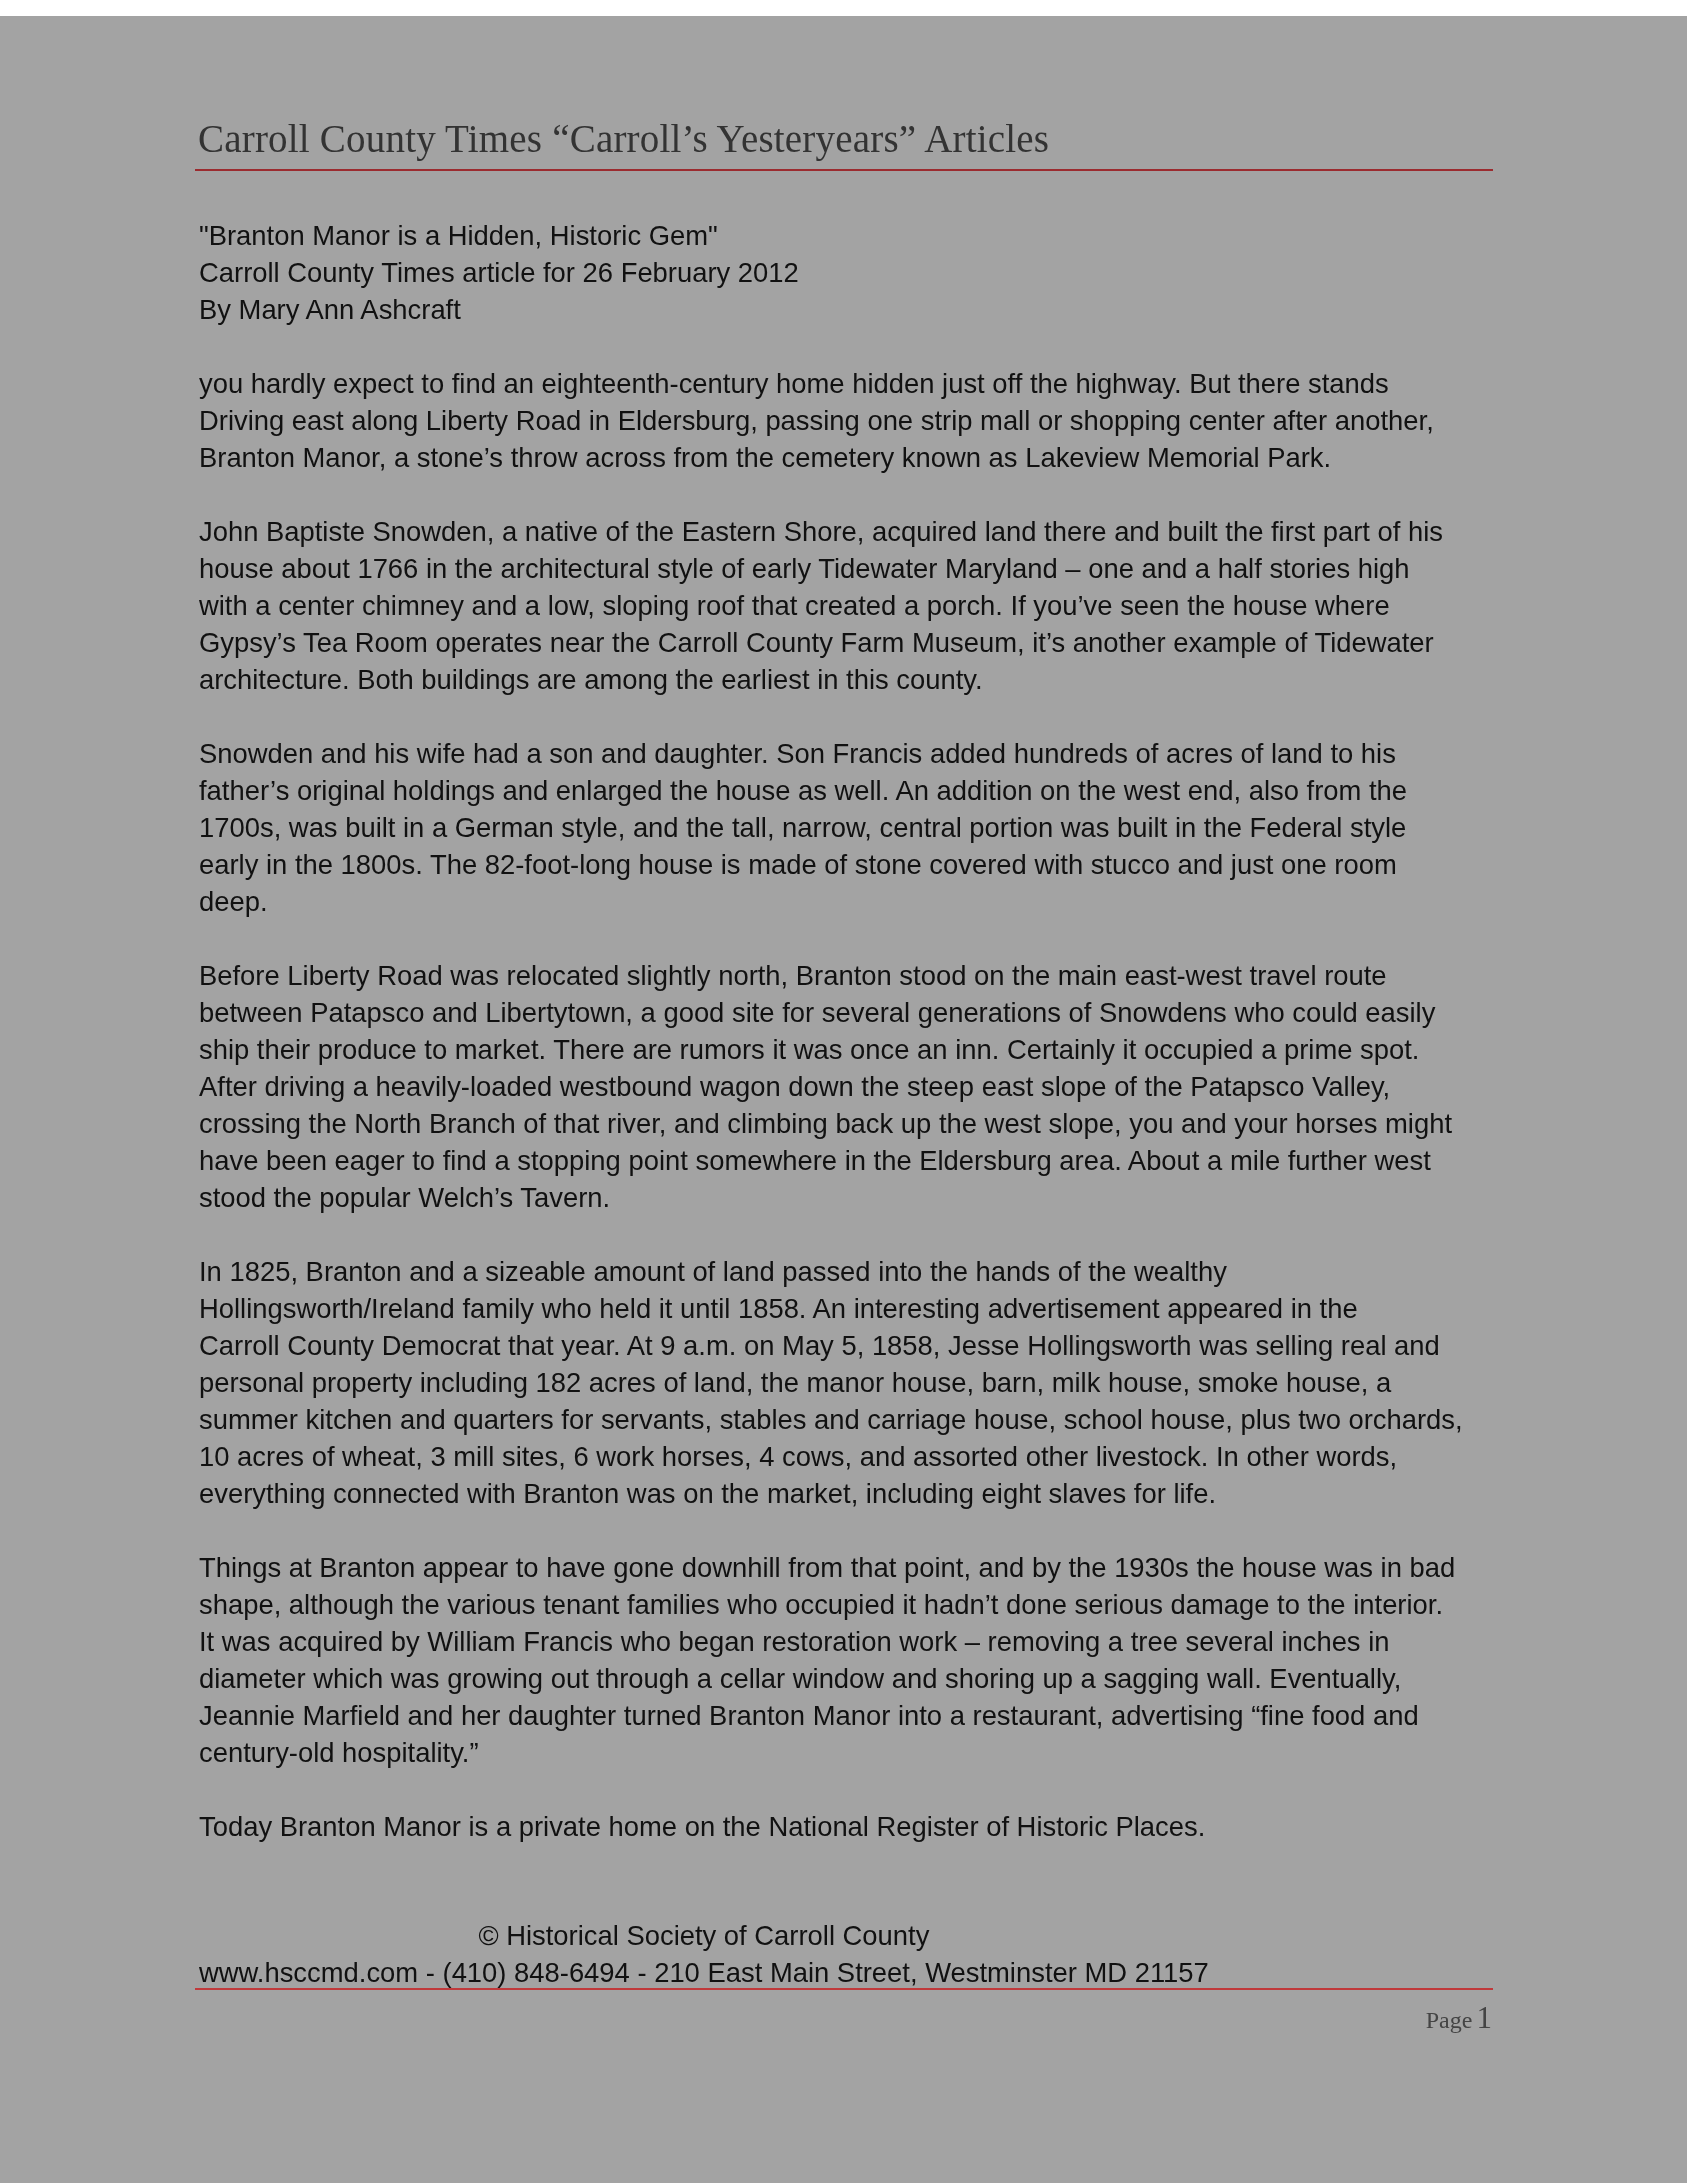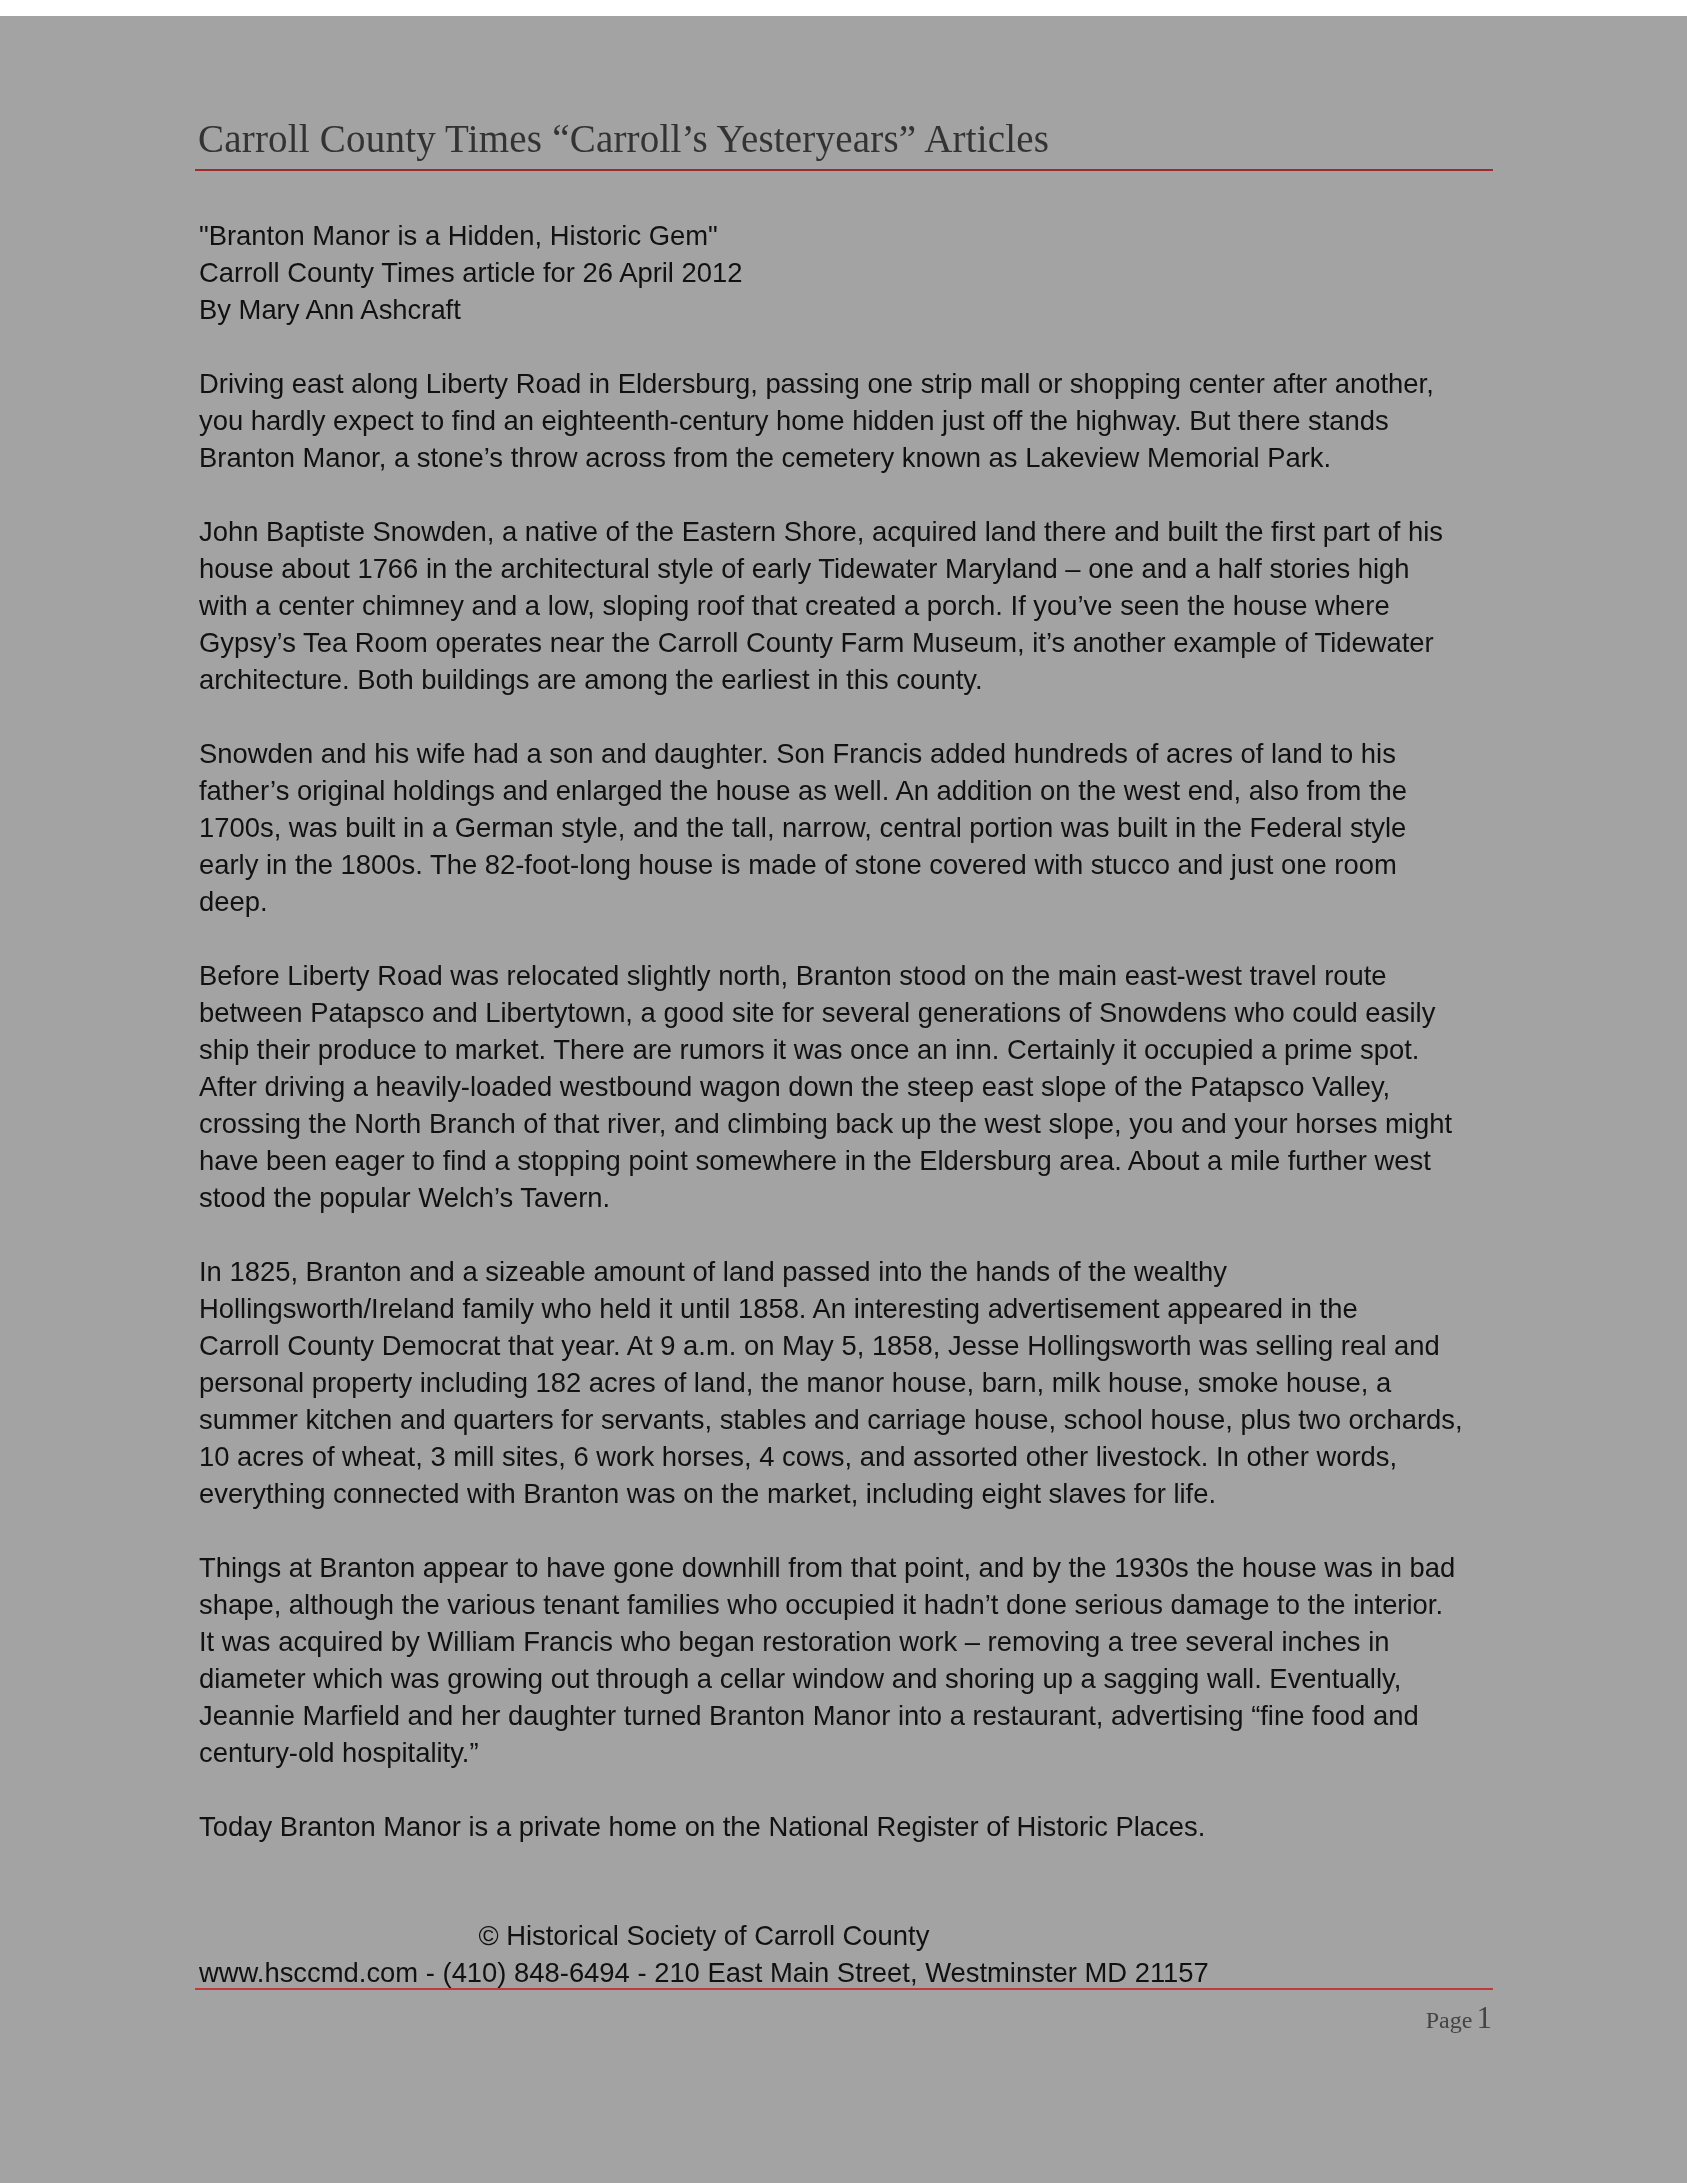--- a/index.html
+++ b/index.html
@@ -94,27 +94,27 @@
 </head>
 <body>
 
 <div class="page">
 
   <div class="header-title">Carroll County Times “Carroll’s Yesteryears” Articles</div>
   <div class="header-rule"></div>
 
   <div class="content">
     <span class="line">"Branton Manor is a Hidden, Historic Gem"</span>
-    <span class="line">Carroll County Times article for 26 April 2012</span>
+    <span class="line">Carroll County Times article for 26 February 2012</span>
     <span class="line">By Mary Ann Ashcraft</span>
     <span class="blank"></span>
 
     <div class="para">
+      <span class="line">you hardly expect to find an eighteenth-century home hidden just off the highway.  But there stands</span>
       <span class="line">Driving east along Liberty Road in Eldersburg, passing one strip mall or shopping center after another,</span>
-      <span class="line">you hardly expect to find an eighteenth-century home hidden just off the highway.  But there stands</span>
       <span class="line">Branton Manor, a stone’s throw across from the cemetery known as Lakeview Memorial Park.</span>
     </div>
     <span class="blank"></span>
 
     <div class="para">
       <span class="line">John Baptiste Snowden, a native of the Eastern Shore, acquired land there and built the first part of his</span>
       <span class="line">house about 1766 in the architectural style of early Tidewater Maryland – one and a half stories high</span>
       <span class="line">with a center chimney and a low, sloping roof that created a porch.  If you’ve seen the house where</span>
       <span class="line">Gypsy’s Tea Room operates near the Carroll County Farm Museum, it’s another example of Tidewater</span>
       <span class="line">architecture.  Both buildings are among the earliest in this county.</span>

